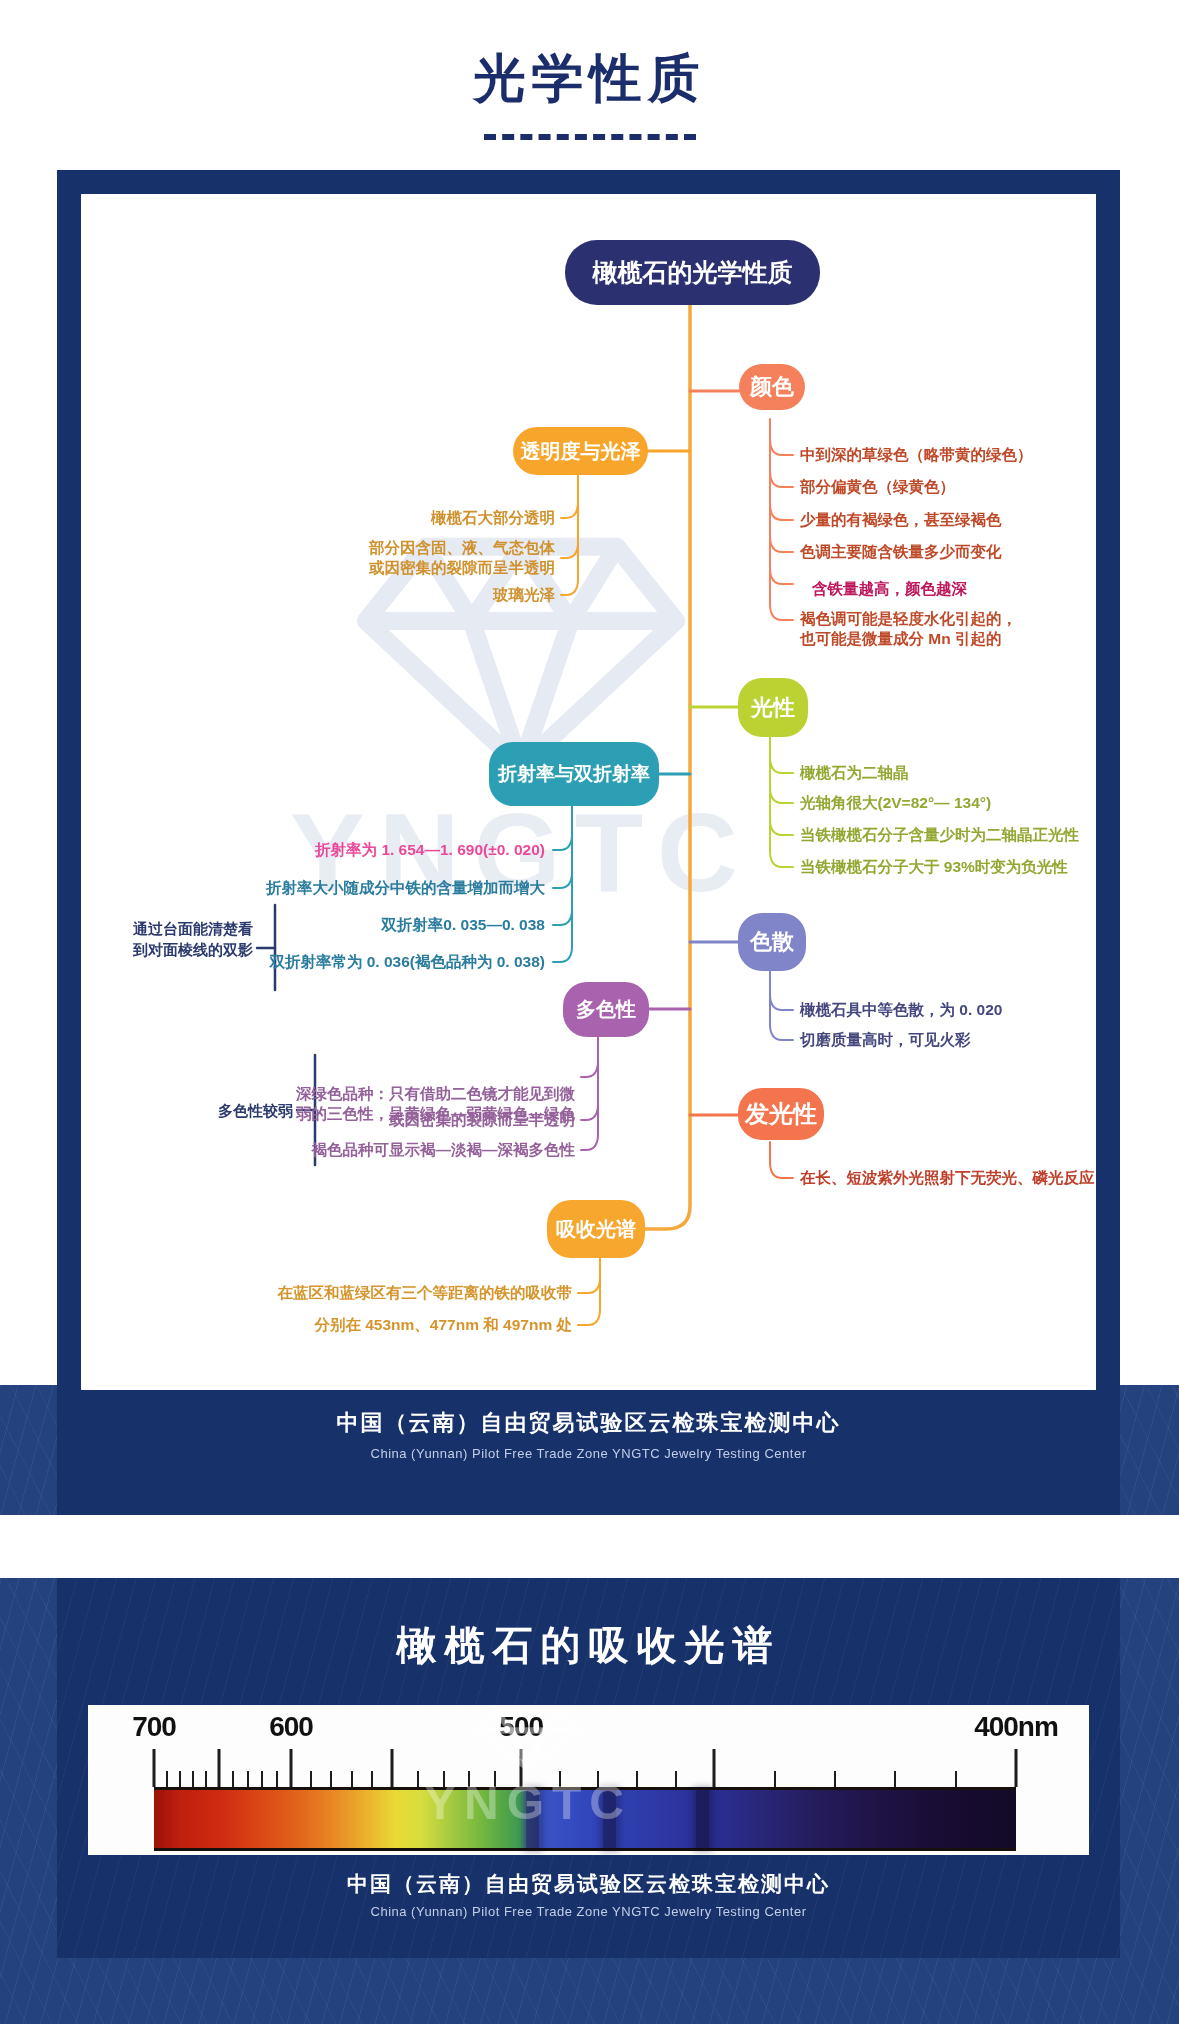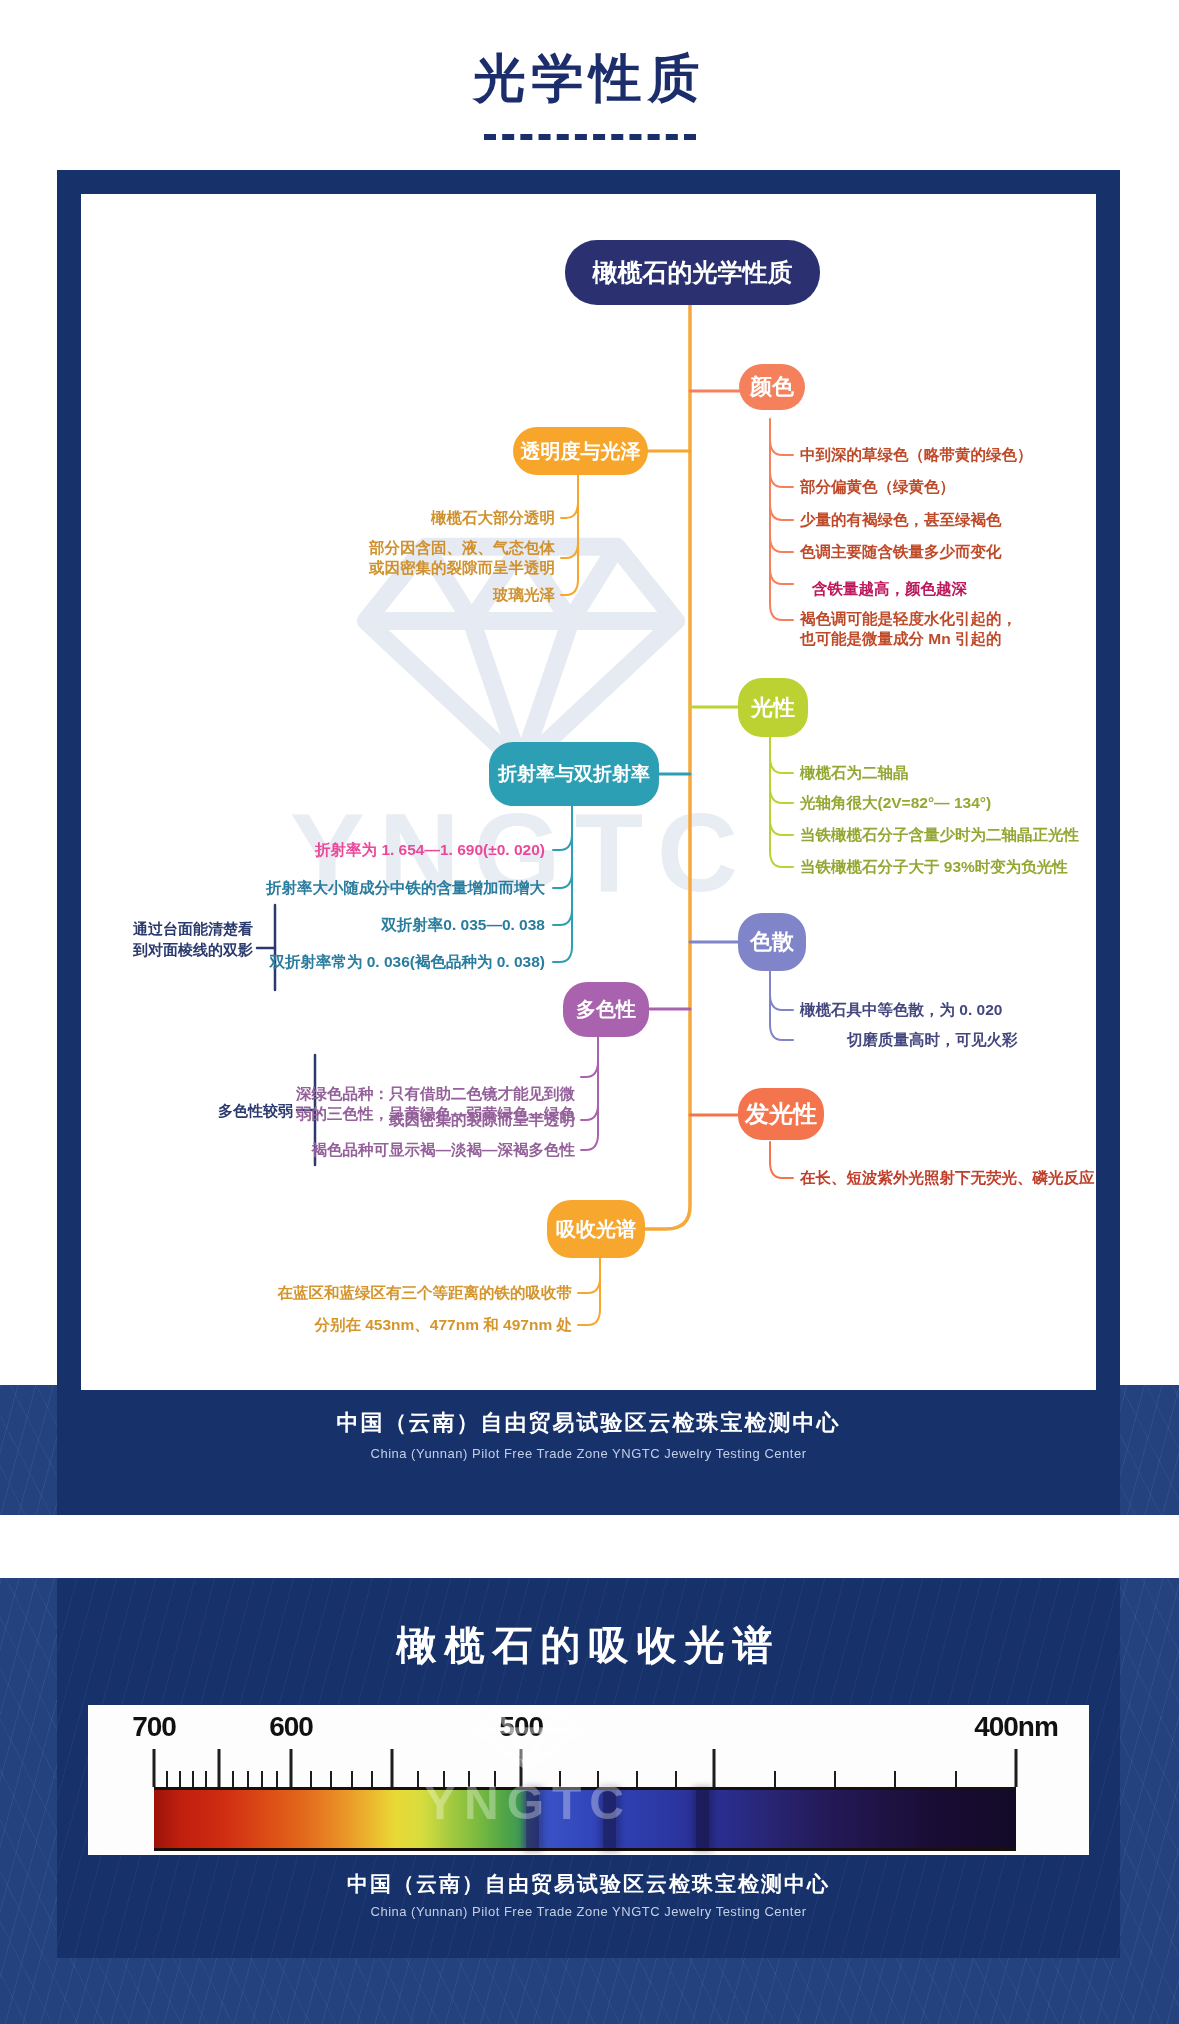--- a/index.html
+++ b/index.html
@@ -197,21 +197,21 @@
     <div class="abs mm-item right-side" style="left:719px;top:673px;color:#93a832;">当铁橄榄石分子大于 93%时变为负光性</div>
 
     <div class="abs mm-item left-side" style="right:551px;top:656px;color:#ec4899;">折射率为 1. 654—1. 690(±0. 020)</div>
     <div class="abs mm-item left-side" style="right:551px;top:694px;color:#2a7c9e;">折射率大小随成分中铁的含量增加而增大</div>
     <div class="abs mm-item left-side" style="right:551px;top:731px;color:#2a7c9e;">双折射率0. 035—0. 038</div>
     <div class="abs mm-item left-side" style="right:551px;top:768px;color:#2a7c9e;">双折射率常为 0. 036(褐色品种为 0. 038)</div>
     <div class="abs mm-anno" style="right:843px;top:745px;">通过台面能清楚看
 到对面棱线的双影</div>
 
     <div class="abs mm-item right-side" style="left:719px;top:816px;color:#44487e;">橄榄石具中等色散，为 0. 020</div>
-    <div class="abs mm-item right-side" style="left:719px;top:846px;color:#44487e;margin-left:47px;">切磨质量高时，可见火彩</div>
+    <div class="abs mm-item right-side" style="left:719px;top:846px;color:#44487e;">切磨质量高时，可见火彩</div>
 
     <div class="abs mm-item left-side" style="right:521px;top:910px;color:#95619b;">深绿色品种：只有借助二色镜才能见到微
 弱的三色性，呈黄绿色—弱黄绿色—绿色</div>
     <div class="abs mm-item left-side" style="right:521px;top:926px;color:#95619b;">或因密集的裂隙而呈半透明</div>
     <div class="abs mm-item left-side" style="right:521px;top:956px;color:#95619b;">褐色品种可显示褐—淡褐—深褐多色性</div>
     <div class="abs mm-anno" style="right:803px;top:916px;">多色性较弱</div>
 
     <div class="abs mm-item right-side" style="left:719px;top:984px;color:#bf3f2a;">在长、短波紫外光照射下无荧光、磷光反应</div>
 
     <div class="abs mm-item left-side" style="right:524px;top:1099px;color:#d6952c;">在蓝区和蓝绿区有三个等距离的铁的吸收带</div>

